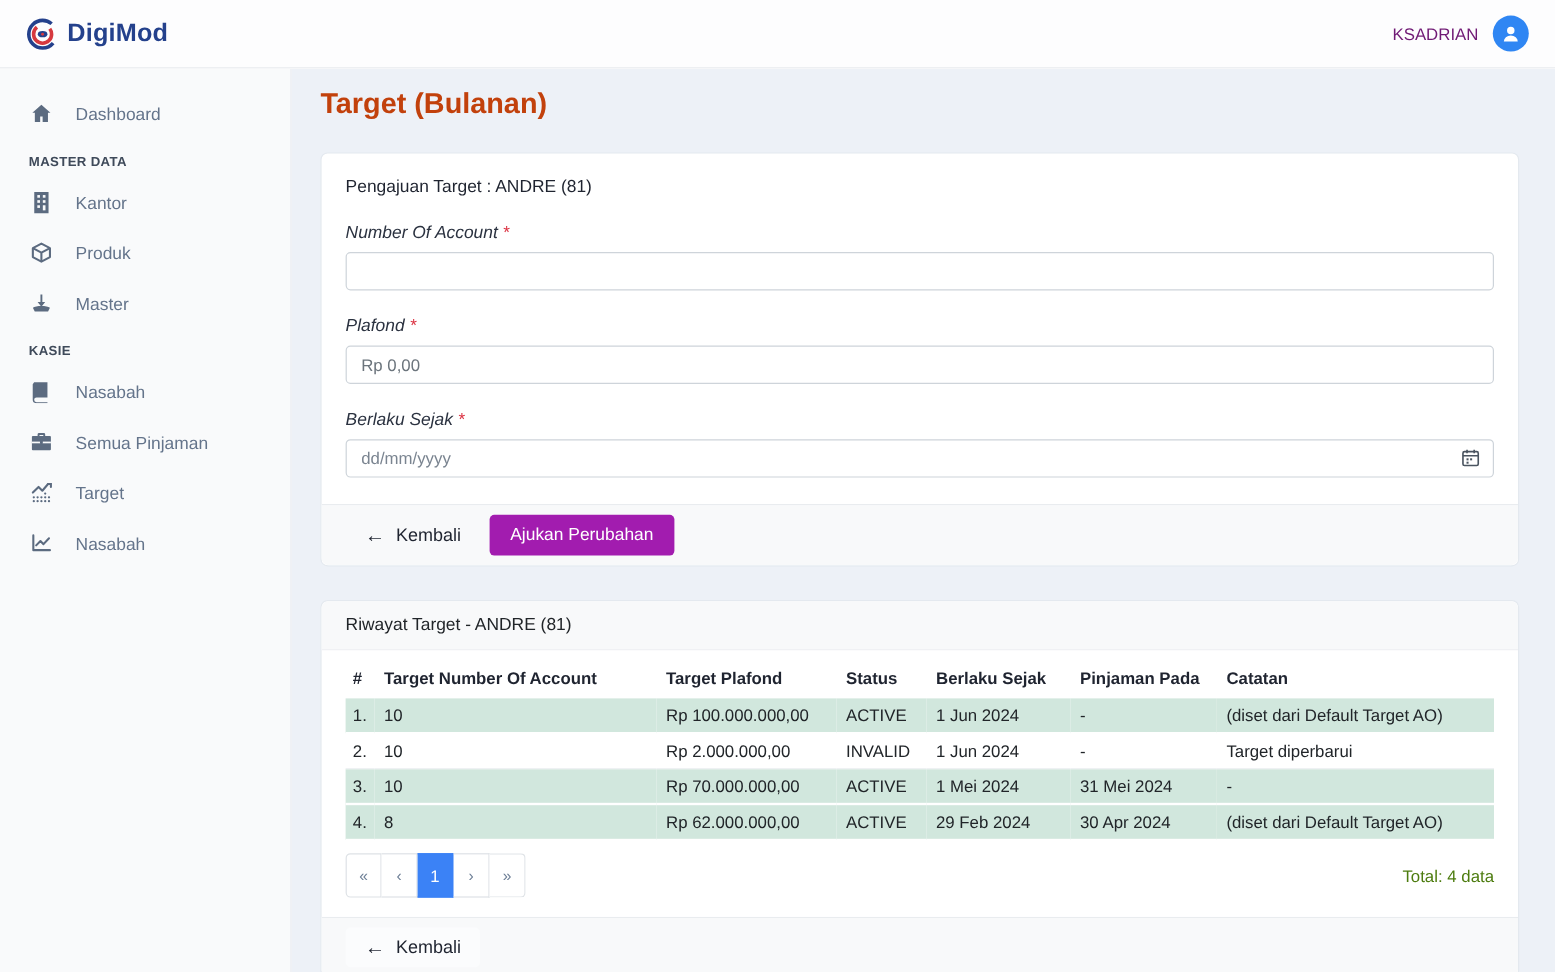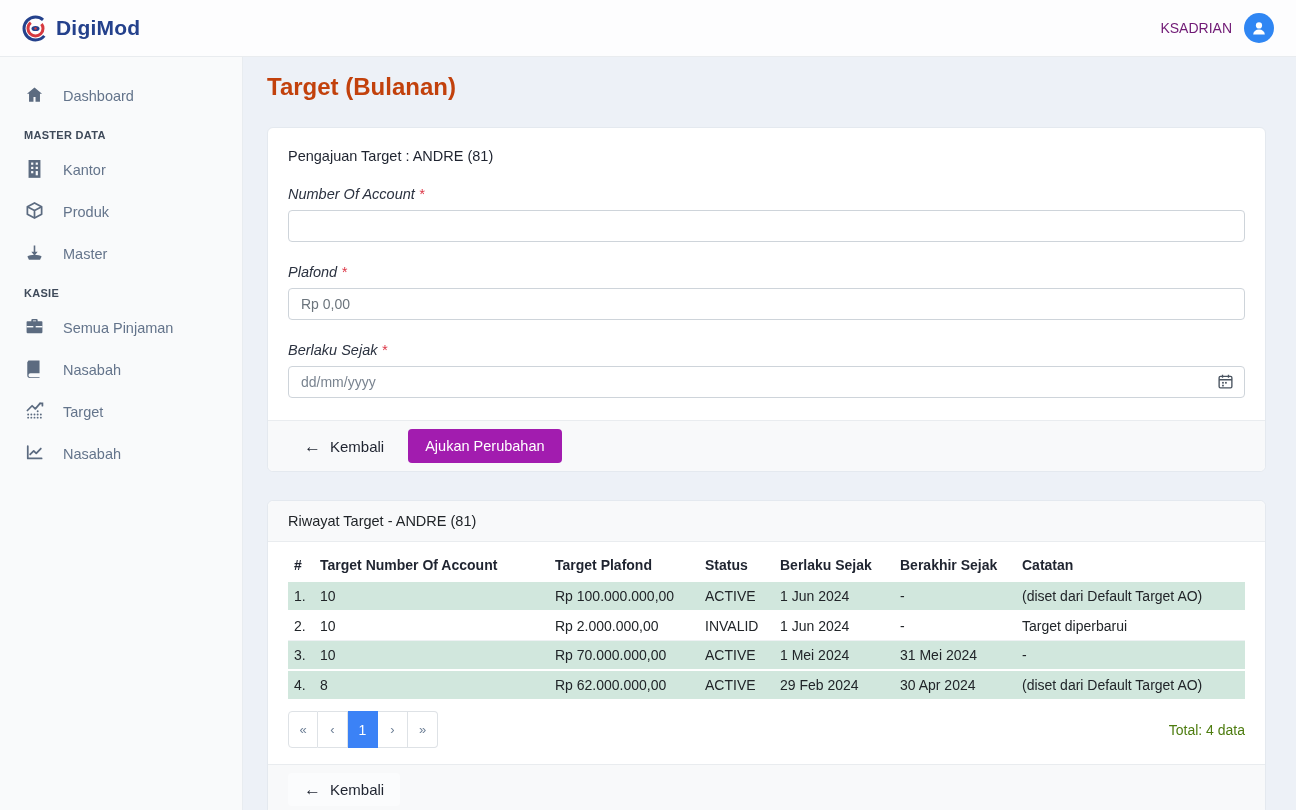--- a/index.html
+++ b/index.html
@@ -158,37 +158,37 @@
           <path d="M3 17c3-2.4 15-2.4 18 0l-2 4H5z"></path>
       </svg>
     </span>
     <span class="lbl">Master</span>
   </div>
 
   <div class="nav-section">KASIE</div>
 
   <div class="nav-item">
     <span class="ico">
+      <svg width="18" height="19" viewBox="0 0 22 24" fill="#5c6b80">
+        <path d="M4 2h14v16H6.5a2.5 2.5 0 0 0 0 5H18v1H6a3.5 3.5 0 0 1-3.5-3.5V4z"></path>
+        <rect x="5.5" y="19.6" width="12" height="1.6" fill="#f9fafb"></rect>
+      </svg>
+    </span>
+    <span class="lbl">Nasabah</span>
+  </div>
+
+  <div class="nav-item">
+    <span class="ico">
       <svg width="19" height="18" viewBox="0 0 24 22" fill="#5c6b80">
         <path d="M8 5V3.5A1.5 1.5 0 0 1 9.5 2h5A1.5 1.5 0 0 1 16 3.5V5h5a1 1 0 0 1 1 1v13a1 1 0 0 1-1 1H3a1 1 0 0 1-1-1V6a1 1 0 0 1 1-1zm2 0h4V4h-4z"></path>
         <rect x="2" y="11" width="20" height="1.8" fill="#f9fafb"></rect>
         <rect x="10.5" y="10" width="3" height="3.6" rx="0.8" fill="#5c6b80"></rect>
       </svg>
     </span>
     <span class="lbl">Semua Pinjaman</span>
-  </div>
-
-  <div class="nav-item">
-    <span class="ico">
-      <svg width="18" height="19" viewBox="0 0 22 24" fill="#5c6b80">
-        <path d="M4 2h14v16H6.5a2.5 2.5 0 0 0 0 5H18v1H6a3.5 3.5 0 0 1-3.5-3.5V4z"></path>
-        <rect x="5.5" y="19.6" width="12" height="1.6" fill="#f9fafb"></rect>
-      </svg>
-    </span>
-    <span class="lbl">Nasabah</span>
   </div>
 
   <div class="nav-item">
     <span class="ico">
       <svg width="19" height="19" viewBox="0 0 24 24">
         <path d="M3 12 9 6l4 4 6-7" fill="none" stroke="#5c6b80" stroke-width="2.2" stroke-linecap="round" stroke-linejoin="round"></path>
         <path d="M19 3h3v3" fill="none" stroke="#5c6b80" stroke-width="2.2" stroke-linecap="round"></path>
         <g fill="#5c6b80">
           <circle cx="4" cy="17" r="1.2"></circle>
             <circle cx="8" cy="17" r="1.2"></circle>
@@ -283,21 +283,21 @@
             <col class="col-berakhir">
             <col>
         </colgroup>
         <thead>
           <tr>
             <th>#</th>
             <th>Target Number Of Account</th>
             <th>Target Plafond</th>
             <th>Status</th>
             <th>Berlaku Sejak</th>
-            <th>Berakhir Sejak</th>
+            <th>Pinjaman Pada</th>
             <th>Catatan</th>
           </tr>
         </thead>
         <tbody>
           <tr class="success">
             <td>1.</td>
             <td>10</td>
             <td>Rp 100.000.000,00</td>
             <td>ACTIVE</td>
             <td>1 Jun 2024</td>

